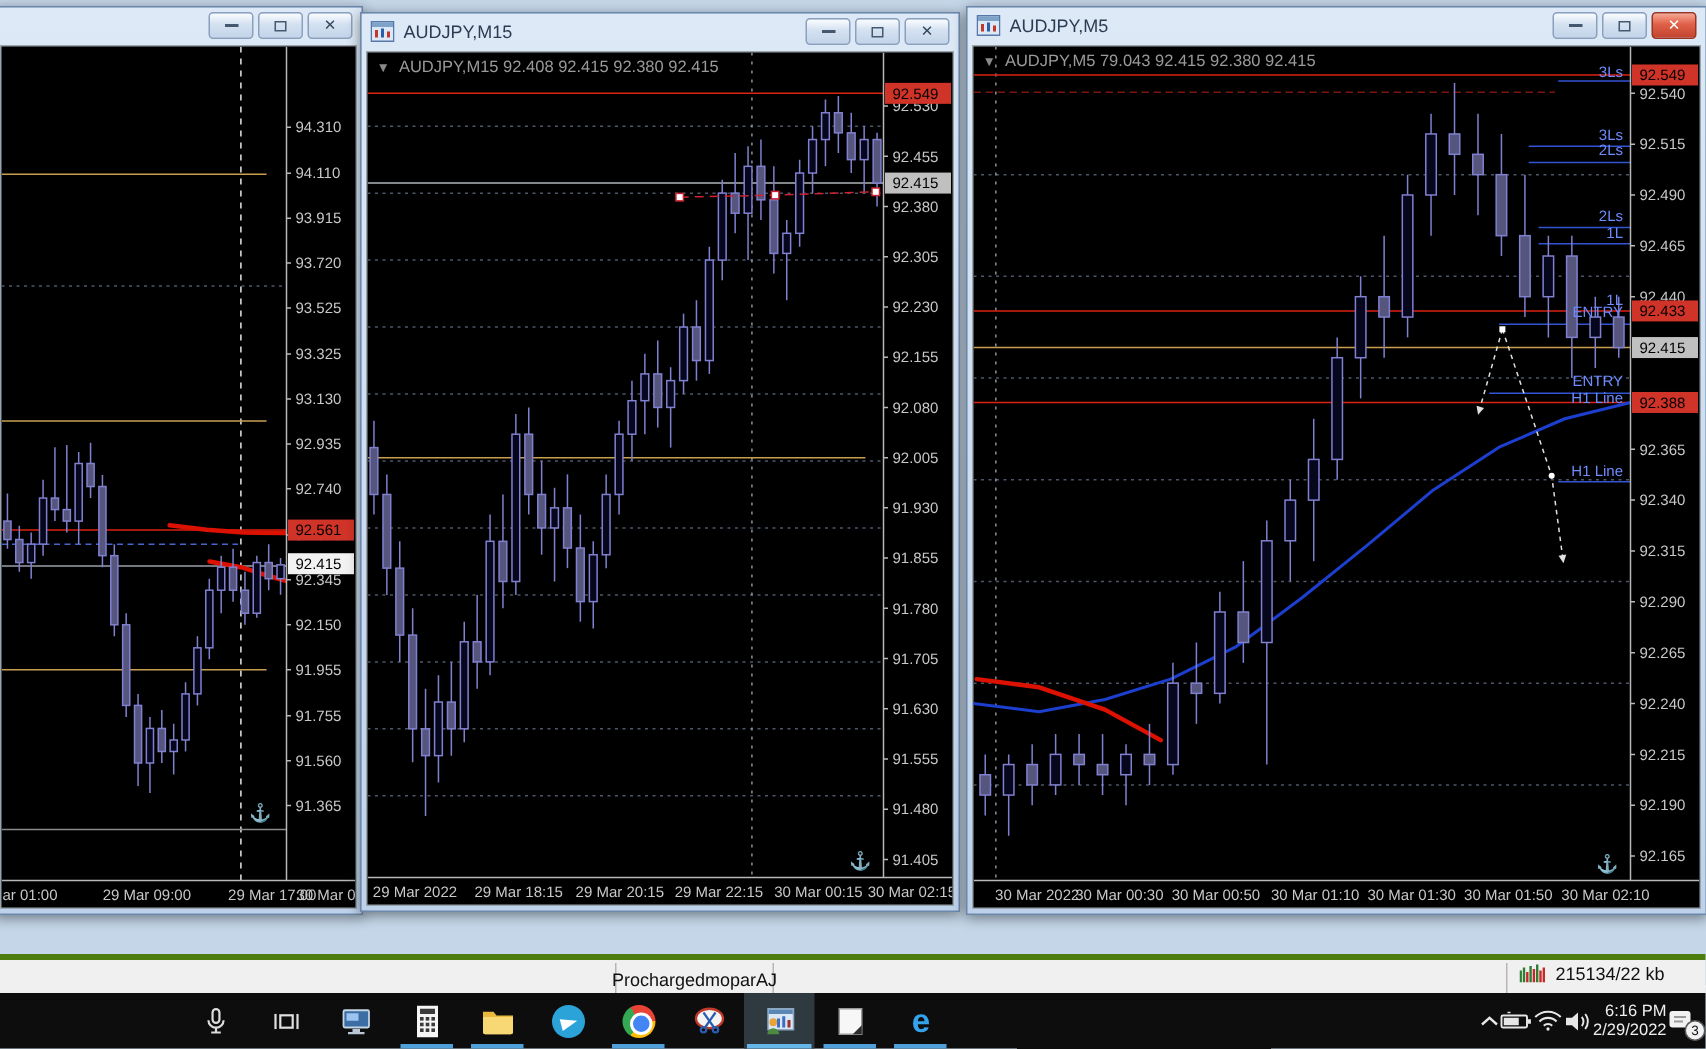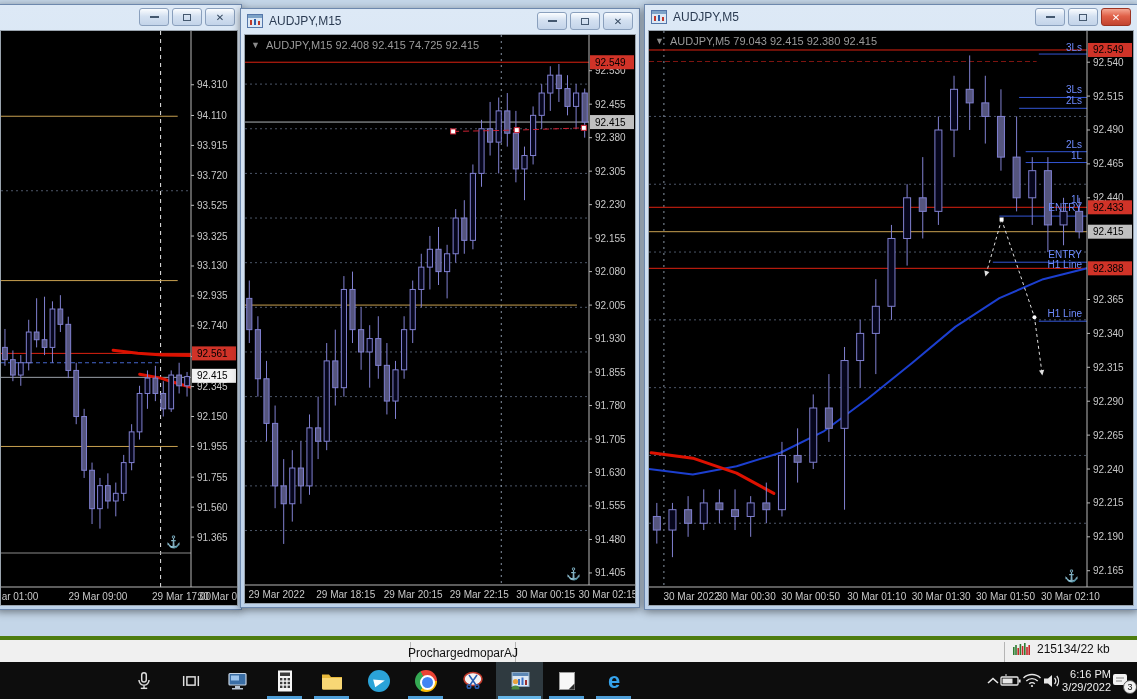--- a/index.html
+++ b/index.html
@@ -231,21 +231,21 @@
         </div>
       <div class="wbtn">
           <span class="box"></span>
         </div>
       <div class="wbtn">✕</div>
     </div>
   </div>
   <div class="chart-client">
     <div class="chart-header">
       <span class="dd-arrow">▼</span>
-      <span>AUDJPY,M15 92.408 92.415 74.725 92.415</span>
+      <span>AUDJPY,M15 92.408 92.415 92.380 92.415</span>
     </div>
     <div class="chart-host">
         <svg width="390" height="568">
           <g>
             <line x1="0" x2="344" y1="49.10714285714263" y2="49.10714285714263" stroke="#4c5668" stroke-dasharray="2,3"></line>
             <line x1="0" x2="344" y1="93.74999999999726" y2="93.74999999999726" stroke="#4c5668" stroke-dasharray="2,3"></line>
             <line x1="0" x2="344" y1="138.39285714285822" y2="138.39285714285822" stroke="#4c5668" stroke-dasharray="2,3"></line>
             <line x1="0" x2="344" y1="183.03571428571286" y2="183.03571428571286" stroke="#4c5668" stroke-dasharray="2,3"></line>
             <line x1="0" x2="344" y1="227.67857142857386" y2="227.67857142857386" stroke="#4c5668" stroke-dasharray="2,3"></line>
             <line x1="0" x2="344" y1="272.32142857142844" y2="272.32142857142844" stroke="#4c5668" stroke-dasharray="2,3"></line>
@@ -729,21 +729,21 @@
     </span>
     <span class="tray-ic">
       <svg width="20" height="16" viewBox="0 0 20 16">
         <polygon points="2,5.5 6,5.5 10,2 10,14 6,10.5 2,10.5" fill="#e6e6e6"></polygon>
         <path d="M12.5 5 a4.5 4.5 0 0 1 0 6" fill="none" stroke="#e6e6e6" stroke-width="1.3"></path>
         <path d="M14.8 3 a8 8 0 0 1 0 10" fill="none" stroke="#e6e6e6" stroke-width="1.3"></path>
       </svg>
     </span>
     <div class="clock">
       <div>6:16 PM</div>
-      <div>3/29/2022</div>
+      <div>2/29/2022</div>
     </div>
     <span class="tray-ic notif">
       <svg width="20" height="18" viewBox="0 0 20 18">
         <rect x="2" y="2" width="14" height="11" rx="2" fill="#f2f2f2"></rect>
         <line x1="5" y1="6" x2="13" y2="6" stroke="#9a9a9a" stroke-width="1.2"></line>
         <line x1="5" y1="9" x2="11" y2="9" stroke="#9a9a9a" stroke-width="1.2"></line>
       </svg>
       <span class="badge">3</span>
     </span>
   </div>

